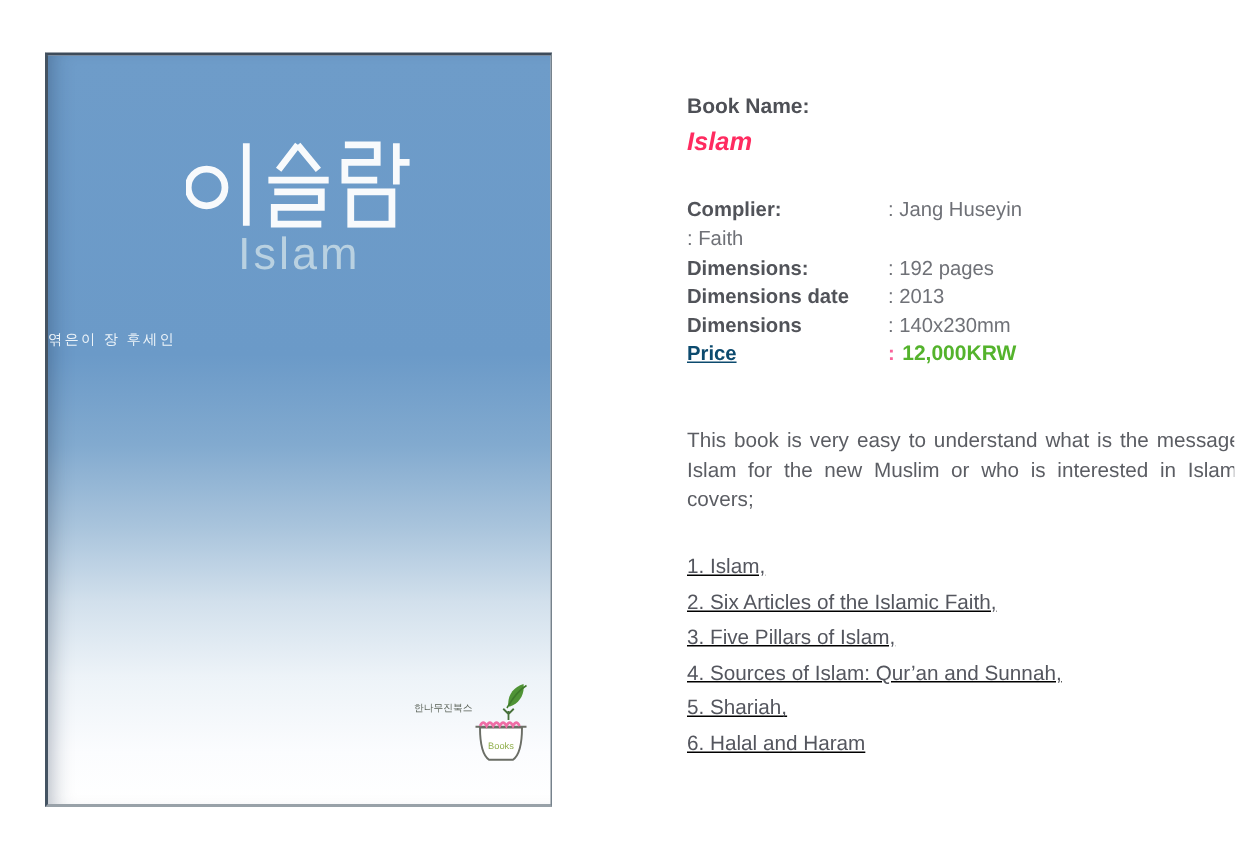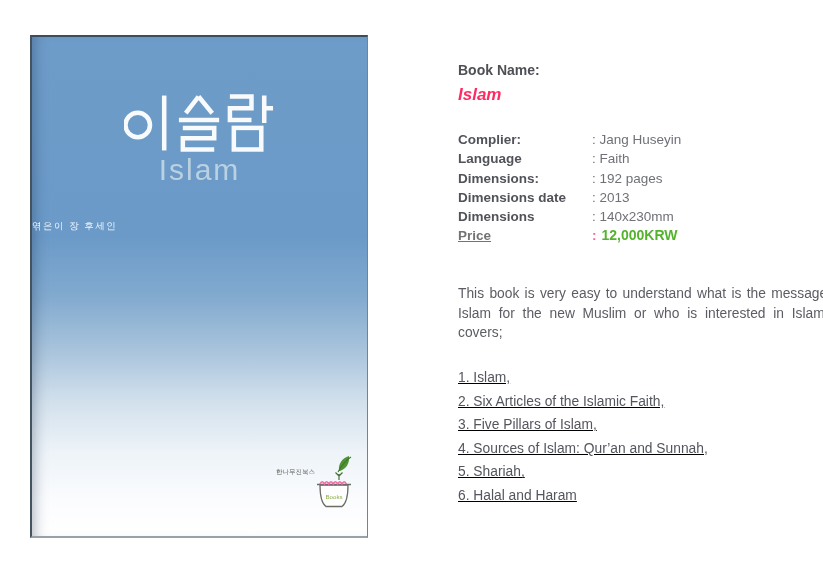--- a/index.html
+++ b/index.html
@@ -36,21 +36,21 @@
 
   
   #info{position:absolute;left:411px;top:62px;width:386px;height:460px;margin-left:47px;}
   #book-name-label{font-size:14px;font-weight:700;color:#4E5056;}
   #book-name-value{margin-top:7px;font-size:17px;font-style:italic;font-weight:600;color:#FF2B60;}
 
   #rows{position:absolute;left:0;top:68px;width:100%;}
   .row{display:grid;grid-template-columns:134px 1fr;line-height:19.3px;font-size:13.5px;}
   .row .lbl{font-weight:700;color:#515359;}
   .row .val{color:#6F7177;}
-  #price-row .lbl{color:#737373;text-decoration:underline;}
+  #price-row .lbl{color:#0c4a6e;text-decoration:underline;}
   #price-row .val{color:#F8639A;font-weight:700;}
   #price-value{color:#54B32C;font-weight:700;font-size:14px;margin-left:5px;text-align:center;}
 
   #description{
     position:absolute;left:0;top:222px;width:100%;
     font-size:13.8px;line-height:19.5px;color:#5B5D63;
     text-align:justify;text-align-last:justify;text-justify:inter-word;
   }
   #contents{position:absolute;left:0;top:304px;width:100%;text-decoration:underline;}
   .toc-item{font-size:13.8px;line-height:23.6px;color:#54565E;}
@@ -108,21 +108,20 @@
 
     <div id="book-name-label">Book Name:</div>
     <div id="book-name-value">Islam</div>
 
     <div id="rows">
       <div class="row">
         <span class="lbl">Complier:</span>
         <span class="val">: Jang Huseyin</span>
       </div>
       <div class="row">
-        <span class="lbl">Language</span>
         <span class="val">: Faith</span>
       </div>
       <div class="row">
         <span class="lbl">Dimensions:</span>
         <span class="val">: 192 pages</span>
       </div>
       <div class="row">
         <span class="lbl">Dimensions date</span>
         <span class="val">: 2013</span>
       </div>

